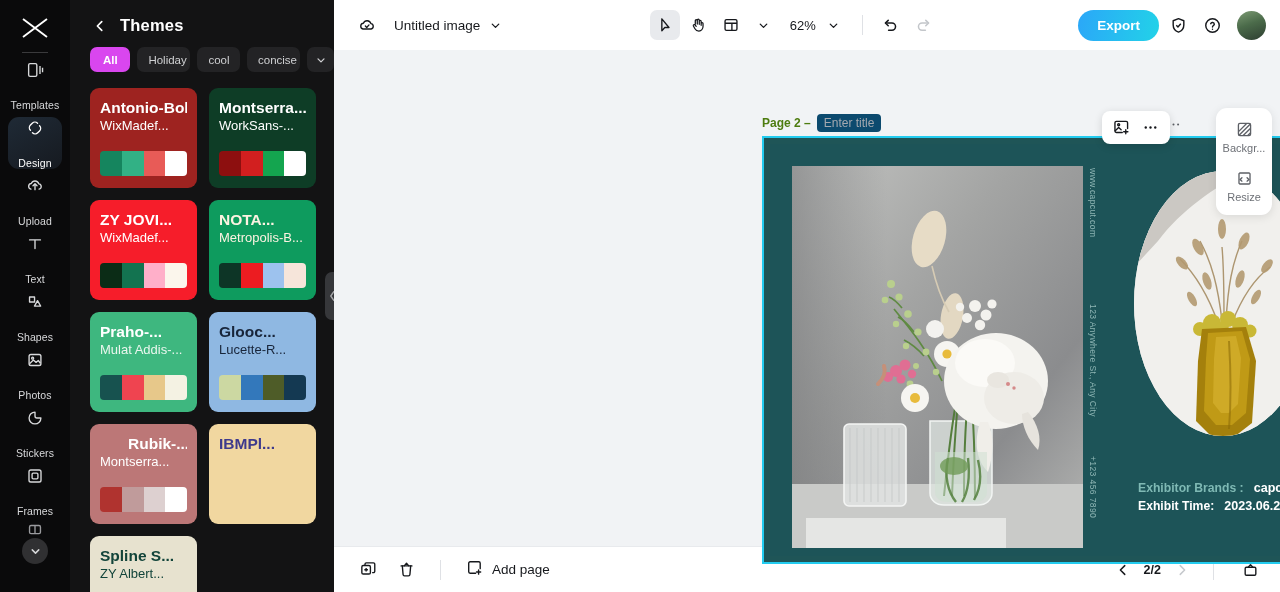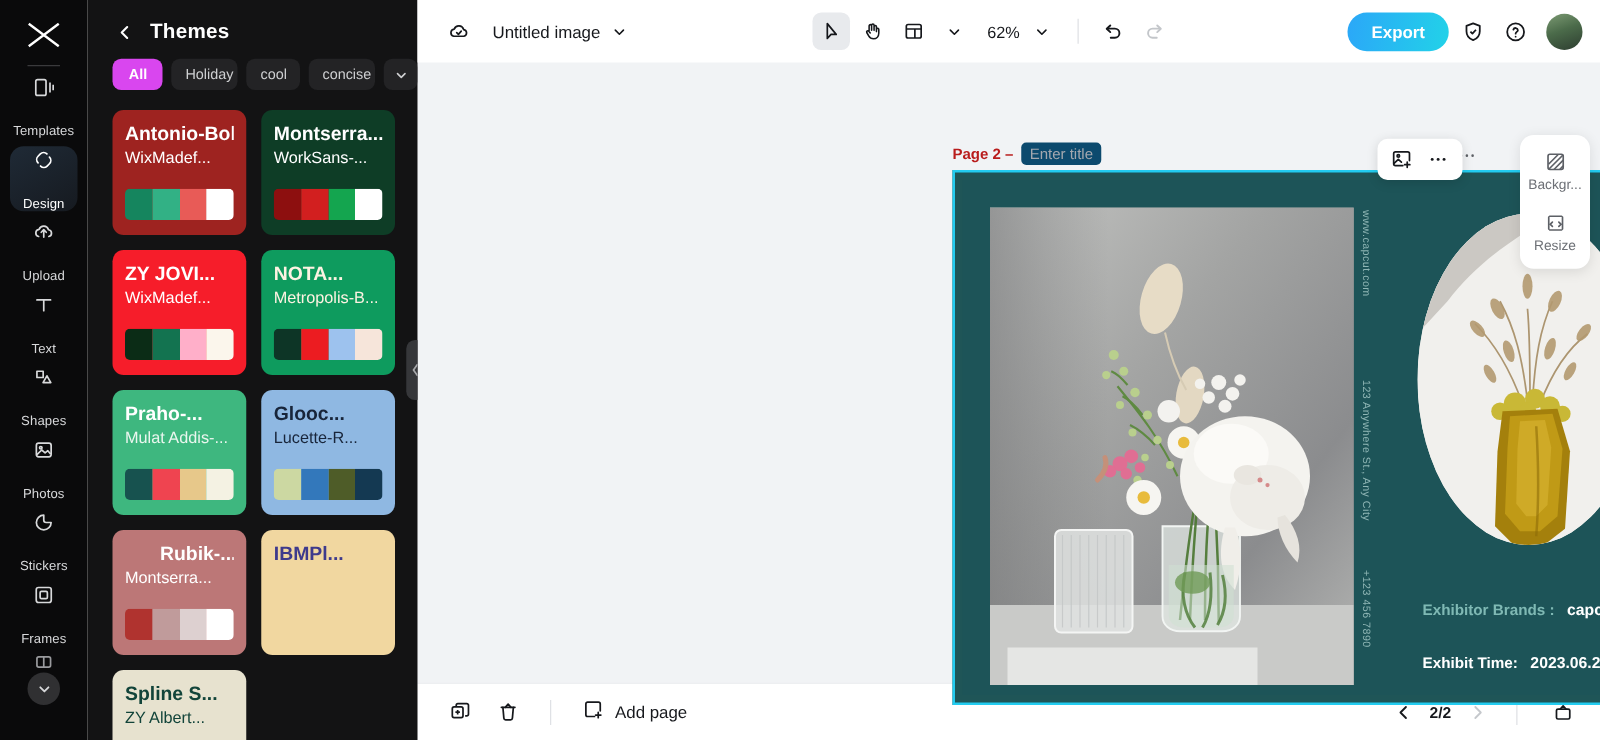--- a/index.html
+++ b/index.html
@@ -93,21 +93,21 @@
     height: 31px; padding: 0 19px; border-radius: 16px; color: #fff; font-size: 13.5px;
     font-weight: bold; display: flex; align-items: center; cursor: pointer;
     background: linear-gradient(100deg, #2ba7f8 0%, #22d2e8 100%);
   }
   .avatar { width: 29px; height: 29px; border-radius: 50%; overflow: hidden; margin-left: 6px; cursor: pointer;
     background: linear-gradient(160deg,#7d9b74 0%,#4b6b4a 45%,#2d3d30 100%); }
 
   
   .stage { flex: 1; position: relative; }
   .page-label { position: absolute; left: 428px; top: 64px; display: flex; align-items: center; gap: 6px; }
-  .page-label .pl-txt { font-size: 12px; color: #b91c1c; font-weight: bold; }
+  .page-label .pl-txt { font-size: 12px; color: #4d7c0f; font-weight: bold; }
   .page-label .pl-input {
     font-size: 12px; color: #a4a8af; background: #0c4a6e; border-radius: 4px; padding: 2px 7px; cursor: text;
   }
   .float-tb {
     position: absolute; left: 768px; top: 61px; height: 33px; background: #fff;
     border-radius: 8px; box-shadow: 0 2px 9px rgba(0,0,0,.14); display: flex;
     align-items: center; padding: 0 6px; gap: 2px; z-index: 3;
   }
   .float-tb .ft-b { width: 27px; height: 27px; display: flex; align-items: center; justify-content: center; border-radius: 5px; cursor:pointer; }
   .canvas-tools { position: absolute; right: 96px; top: 63px; display: flex; gap: 10px; align-items: center; }
@@ -135,21 +135,21 @@
 
   .ellipse-top {
     position: absolute; left: 364px; top: 27px; width: 178px; height: 265px;
     border-radius: 50%; overflow: hidden;
     background: linear-gradient(150deg,#c9c6c2 0%,#dbd9d5 22%,#f2f1ee 48%,#efeeeb 100%);
   }
   .meta { position: absolute; left: 368px; top: 337px; width: 230px; }
   .meta-row { display: flex; align-items: baseline; margin-bottom: 4px; }
   .meta-k { font-size: 12.2px; font-weight: bold; }
   .meta-k.teal { color: #7fb9b4; }
-  .meta-k.white { color: #ffffff; margin-top: 24px; }
+  .meta-k.white { color: #ffffff; }
   .meta-v { color: #fff; font-size: 12.6px; font-weight: bold; margin-left: 10px; }
 
   
   .bottombar {
     height: 46px; flex: 0 0 46px; background: #fff; border-top: 1px solid #e8eaed;
     display: flex; align-items: center; padding: 0 16px 0 20px; gap: 10px;
   }
   .bb-icon { width: 28px; height: 28px; display:flex; align-items:center; justify-content:center; cursor: pointer; border-radius:6px; }
   .add-page { display: flex; align-items: center; gap: 8px; cursor: pointer; margin-left: 4px; }
   .add-page .ap-t { font-size: 13.5px; color: #16181c; }

